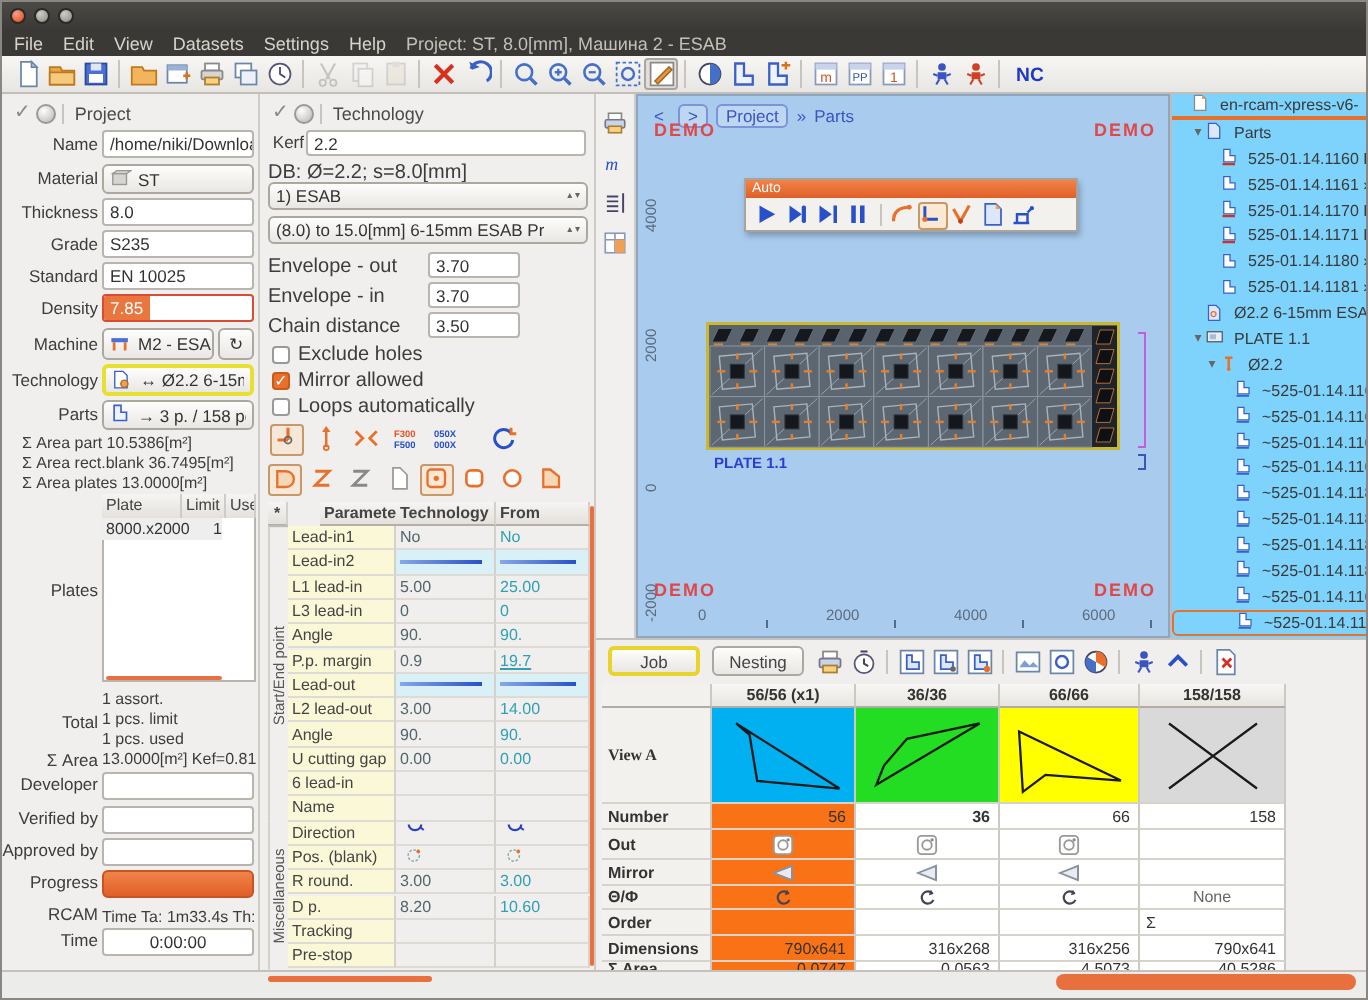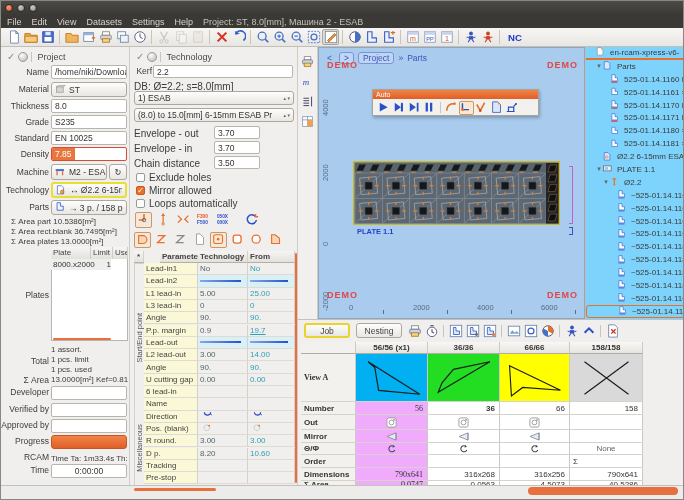--- a/index.html
+++ b/index.html
@@ -65,21 +65,21 @@
   .titem.selroot{border-bottom:2px solid #e8702a;}
   .titem.focus{border:1px solid #e8702a;border-radius:3px;}
   
   .jtab{position:absolute;height:15px;font-size:8.5px;color:#444;background:linear-gradient(#fdfdfc,#e9e7e3);border:1px solid #aca89f;border-radius:3px;display:flex;align-items:center;justify-content:center;}
   .jtab.active{border:2px solid #e8d42c;}
   .jcell{position:absolute;border-right:1px solid #ccc9c3;border-bottom:1px solid #d6d3cd;font-size:8px;color:#333;overflow:hidden;display:flex;align-items:center;background:#fff;}
   .jlabel{background:#f2f1ee;font-weight:bold;padding-left:3px;}
   .jhead{background:linear-gradient(#f8f7f5,#e8e5e0);font-weight:bold;justify-content:center;border-bottom:1px solid #b0ada6;}
   .jnum{justify-content:flex-end;padding-right:4px;}
   .jcenter{justify-content:center;}
-  .cy1{background:#f0abfc;font-family:Liberation Serif, serif;}
+  .cy1{background:#f97316;}
   
   .statusbar{left:0;top:484px;width:684px;height:16px;background:#ececea;border-top:1px solid #c4c1bc;}
   .oscroll{position:absolute;background:#e8703e;border-radius:4px;}
   .minibar{left:297px;top:46px;width:20px;height:272px;background:#f1f0ee;border-right:1px solid #d0cdc7;display:flex;flex-direction:column;align-items:center;padding-top:8px;gap:7px;}
   .minibar svg{width:13px;height:13px;}
 </style>
 </head>
 <body>
 
 <div class="win">

